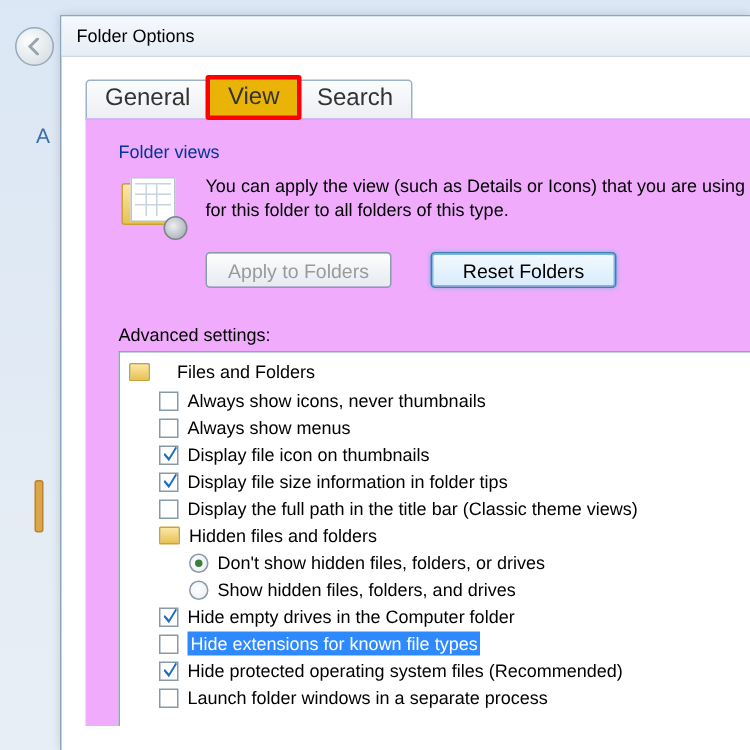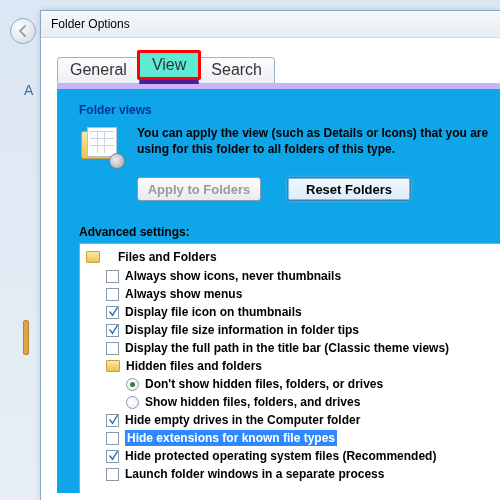--- a/index.html
+++ b/index.html
@@ -80,42 +80,41 @@
     border: 1px solid #9eb2c5;
     border-bottom: 1px solid #9eb2c5;
     margin-right: -1px;
     font-size: 16px;
     color: #333;
     position: relative;
     border-top-left-radius: 3px;
     border-top-right-radius: 3px;
   }
   .tab.active {
-    background: #5eead4;
-    border-bottom: 6px solid #4c1d95;
+    background: #eab308;
+    border-bottom: 2px solid #4c1d95;
     z-index: 2;
   }
   .tab-highlight-box {
     position: absolute;
     border: 3px solid #ff0000;
     top: -3px;
     left: -3px;
     right: -3px;
     bottom: -2px;
     pointer-events: none;
     border-radius: 2px;
   }
   .tabpanel {
-    border-top: 6px solid #c4b5fd;
+    border-top: 1px solid #c4b5fd;
     margin: 0 0 0 16px;
     padding: 14px 0 0 22px;
     position: relative;
     top: -1px;
-    background: #0ea5e9;
-    font-weight: bold;
+    background: #f0abfc;
   }
   .section-title {
     color: #003599;
     font-size: 12px;
     margin-bottom: 6px;
   }
   .folderviews-row {
     display: flex;
     align-items: flex-start;
     gap: 14px;

